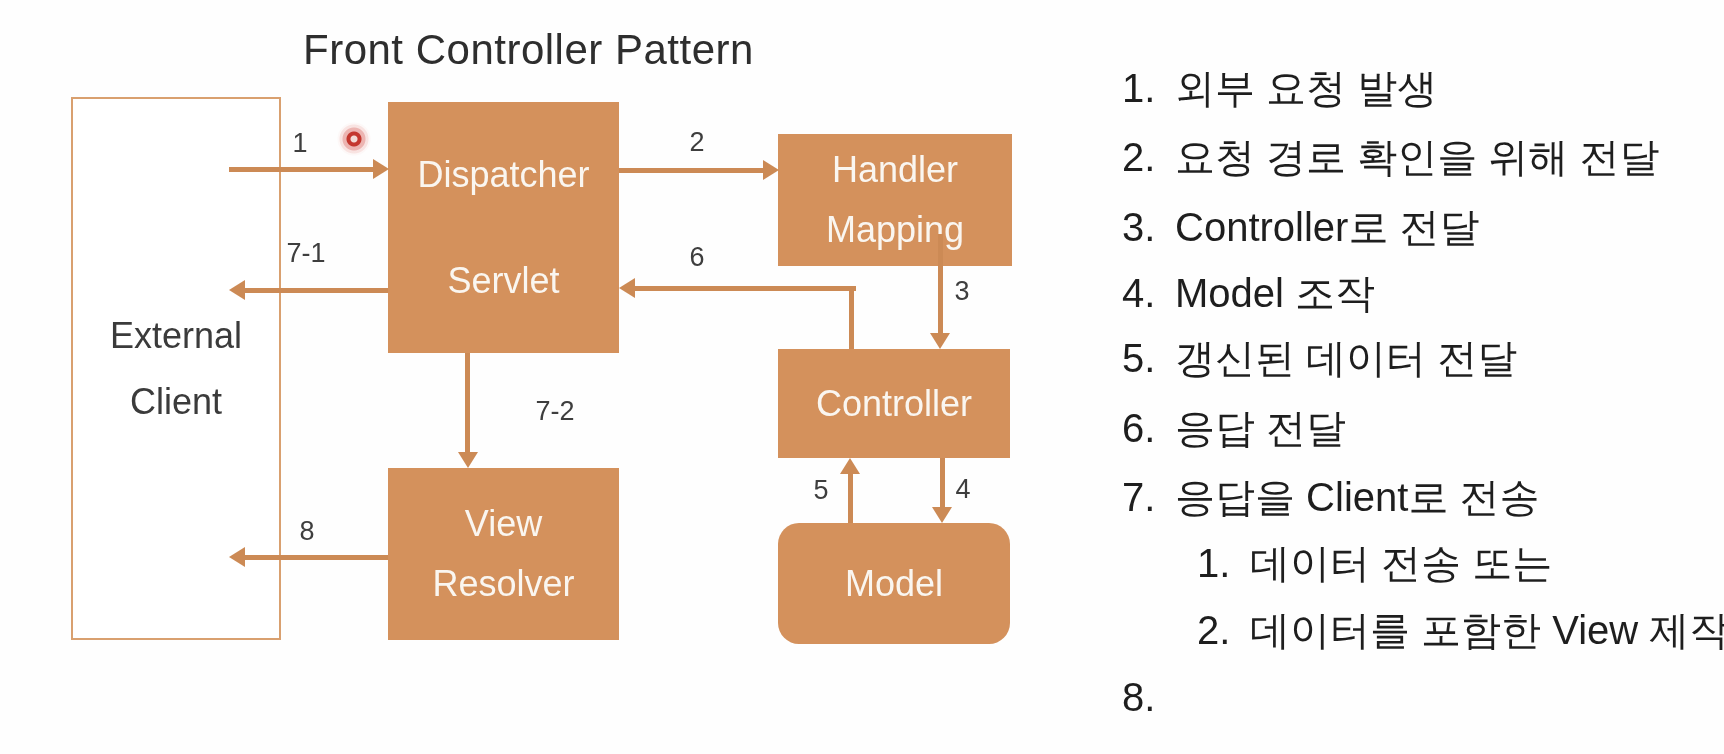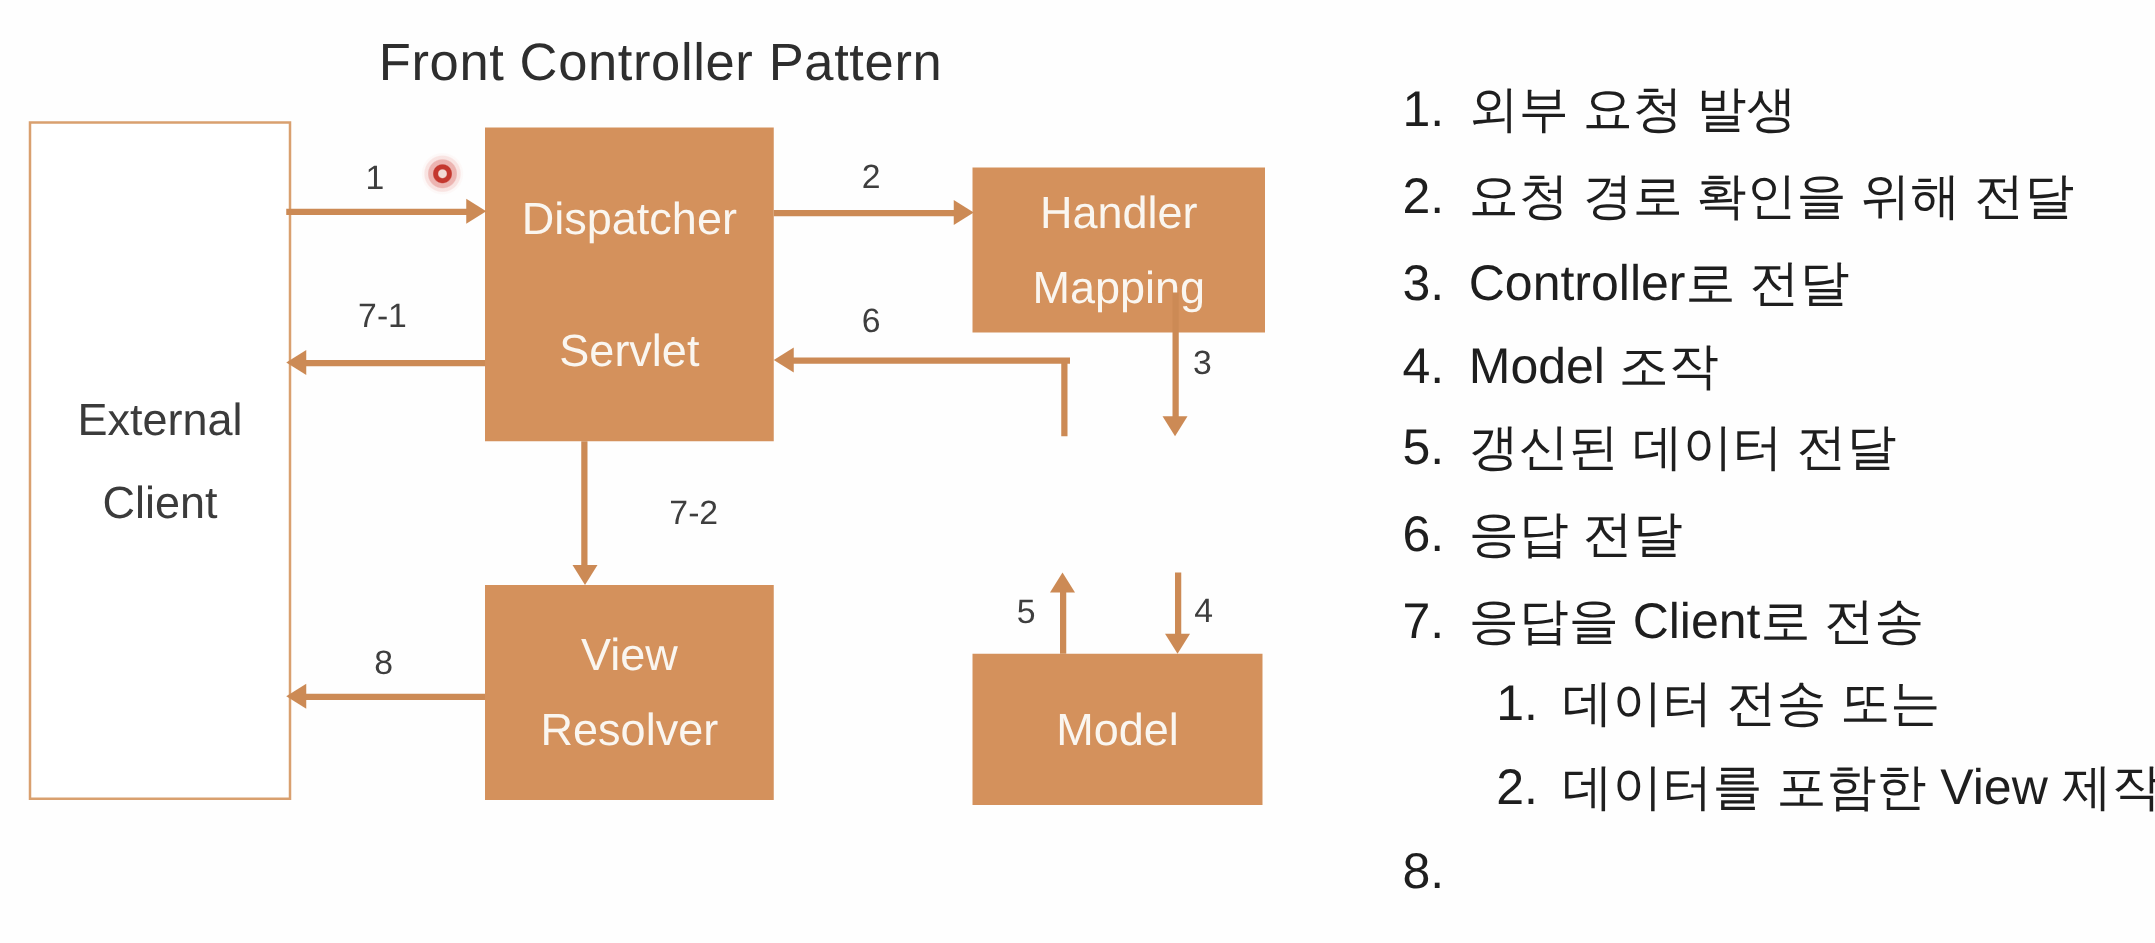--- a/index.html
+++ b/index.html
@@ -38,20 +38,21 @@
     background:var(--box-fill);
     color:var(--box-text);
     font-size:36px;line-height:60px;
     text-align:center;
   }
   .box.outline{
     background:#fff;
     border:2px solid var(--outline-box-border);
     color:#3B3B3B;
     line-height:66px;
+    margin-left:48px;
   }
   .box .bl{display:block;}
   .shaft{position:absolute;background:var(--arrow);}
   .head{position:absolute;width:0;height:0;}
   .head-right{border-top:10px solid transparent;border-bottom:10px solid transparent;border-left:16px solid var(--arrow);}
   .head-left{border-top:10px solid transparent;border-bottom:10px solid transparent;border-right:16px solid var(--arrow);}
   .head-down{border-left:10px solid transparent;border-right:10px solid transparent;border-top:16px solid var(--arrow);}
   .head-up{border-left:10px solid transparent;border-right:10px solid transparent;border-bottom:16px solid var(--arrow);}
   .alabel{
     position:absolute;
@@ -93,22 +94,25 @@
   <div class="box" style="left:388px;top:102px;width:231px;height:251px;gap:46px;">
     <span class="bl">Dispatcher</span>
     <span class="bl">Servlet</span>
   </div>
 
   <div class="box" style="left:778px;top:102px;width:234px;height:132px;margin-top:32px;">
     <span class="bl">Handler</span>
     <span class="bl">Mapping</span>
   </div>
 
+  <div class="box" style="left:778px;top:349px;width:232px;height:109px;">
+    <span class="bl">Controller</span>
+  </div>
 
-  <div class="box" style="left:778px;top:523px;width:232px;height:121px;">
+  <div class="box" style="left:778px;top:523px;width:232px;height:121px;border-radius:21px;">
     <span class="bl">Model</span>
   </div>
 
   <div class="box" style="left:388px;top:468px;width:231px;height:172px;">
     <span class="bl">View</span>
     <span class="bl">Resolver</span>
   </div>
 
   <div class="shaft" style="left:229px;top:167px;width:145px;height:5px;"></div>
   <div class="head head-right" style="left:373px;top:159px;"></div>

